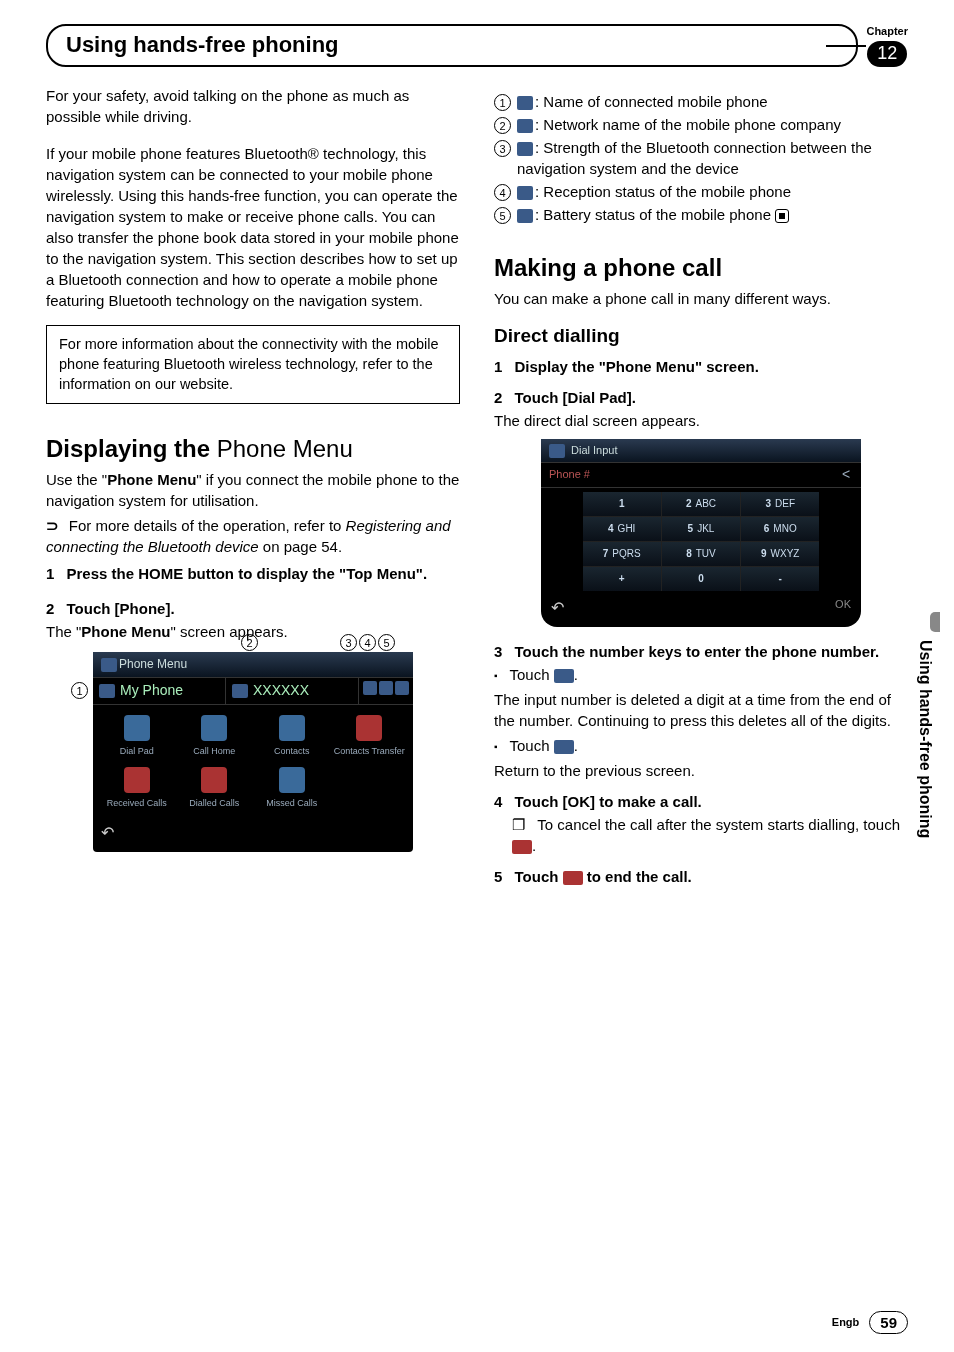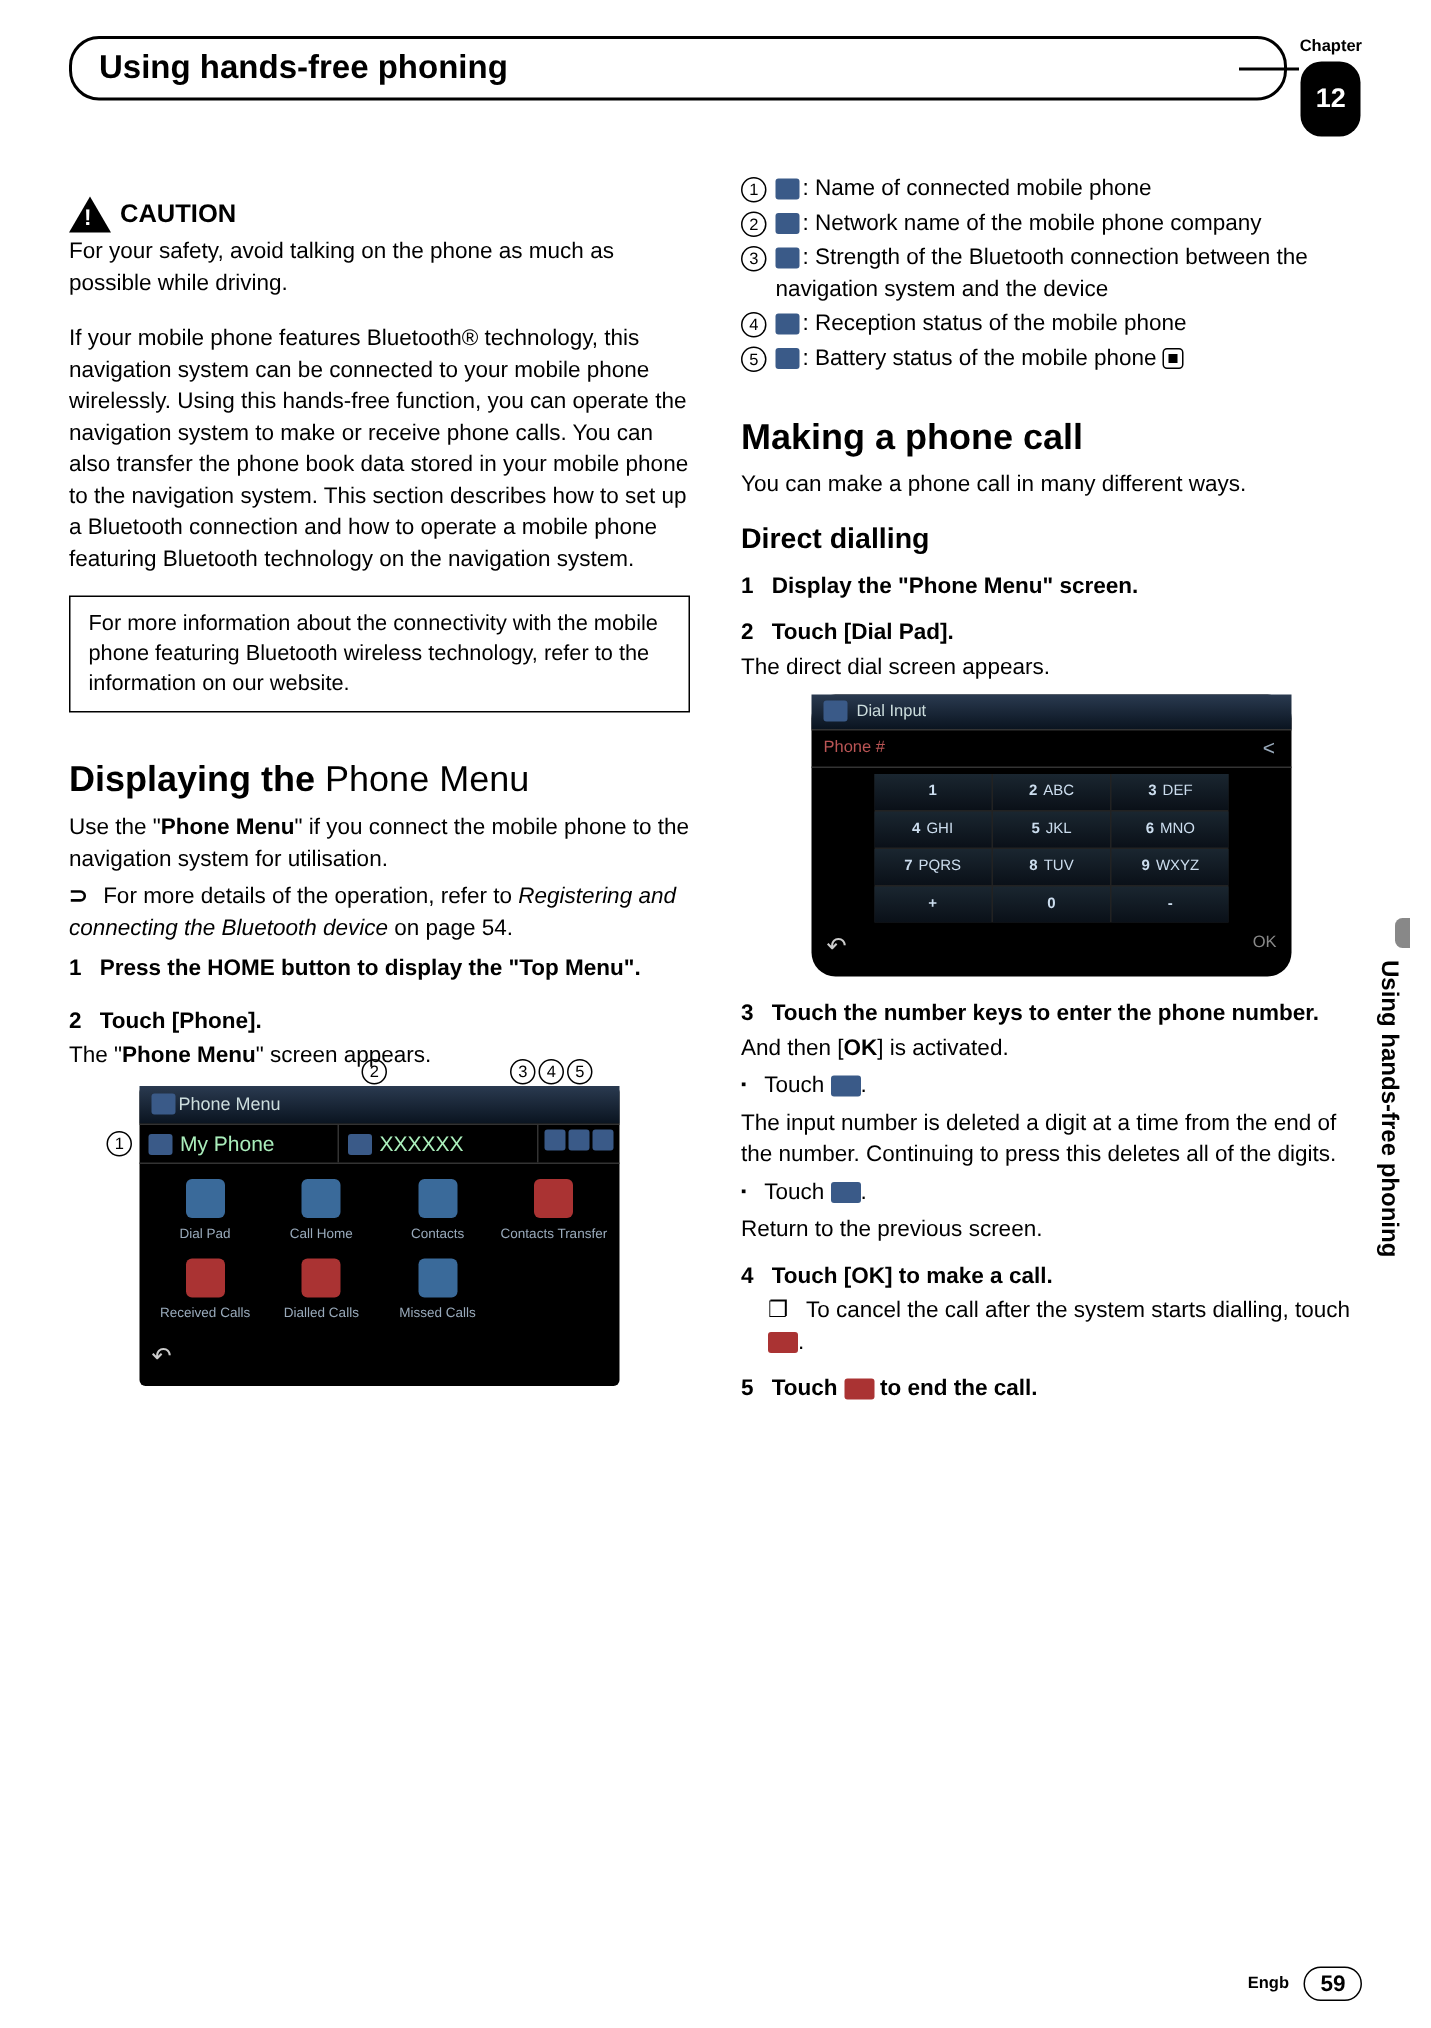--- a/index.html
+++ b/index.html
@@ -42,24 +42,24 @@
   .chapter-right {
     text-align: right;
     display: flex;
     flex-direction: column;
     align-items: center;
   }
   .chapter-label { font-size: 11px; font-weight: bold; margin-bottom: 2px; }
   .chapter-num {
     background: #000;
     color: #fff;
-    font-weight: bold;
+    font-weight: normal;
     font-size: 18px;
     border-radius: 14px;
-    padding: 12px 10px;
+    padding: 0 10px;
     min-width: 36px;
     text-align: center;
   }
   .columns {
     display: flex;
     gap: 34px;
   }
   .col { flex: 1; min-width: 0; }
   .caution-row { display: flex; align-items: center; gap: 6px; margin-top: 22px; margin-bottom: 2px; }
   .caution-icon {
@@ -300,24 +300,20 @@
   </div>
   <div class="chapter-right">
     <div class="chapter-label">Chapter</div>
     <div class="chapter-num">12</div>
   </div>
 </div>
 
 <div class="columns">
 
   <div class="col">
-    <div class="caution-row">
-      <div class="caution-icon"></div>
-      <div class="caution-text">CAUTION</div>
-    </div>
     <p>For your safety, avoid talking on the phone as much as possible while driving.</p>
 
     <p class="para-block" style="margin-top:16px;">If your mobile phone features Bluetooth® technology, this navigation system can be connected to your mobile phone wirelessly. Using this hands-free function, you can operate the navigation system to make or receive phone calls. You can also transfer the phone book data stored in your mobile phone to the navigation system. This section describes how to set up a Bluetooth connection and how to operate a mobile phone featuring Bluetooth technology on the navigation system.</p>
 
     <div class="info-box">For more information about the connectivity with the mobile phone featuring Bluetooth wireless technology, refer to the information on our website.</div>
 
     <h2 class="section">
       <span>Displaying the</span>
       <span class="light">Phone Menu</span>
     </h2>
@@ -501,23 +497,20 @@
       <div class="di-bottom">
         <span class="di-back">↶</span>
         <span class="di-ok">OK</span>
       </div>
     </div>
 
     <div class="step-line">
       <span class="step-num">3</span>
       <span class="step-text">Touch the number keys to enter the phone number.</span>
     </div>
-    <p>
-      <span>And then [</span><span class="bold">OK</span><span>] is activated.</span>
-    </p>
     <p class="sq-bullet">
       <span>Touch </span><span class="inline-icon"></span><span>.</span>
     </p>
     <p>The input number is deleted a digit at a time from the end of the number. Continuing to press this deletes all of the digits.</p>
     <p class="sq-bullet">
       <span>Touch </span><span class="inline-icon"></span><span>.</span>
     </p>
     <p>Return to the previous screen.</p>
 
     <div class="step-line" style="margin-top:10px;">

